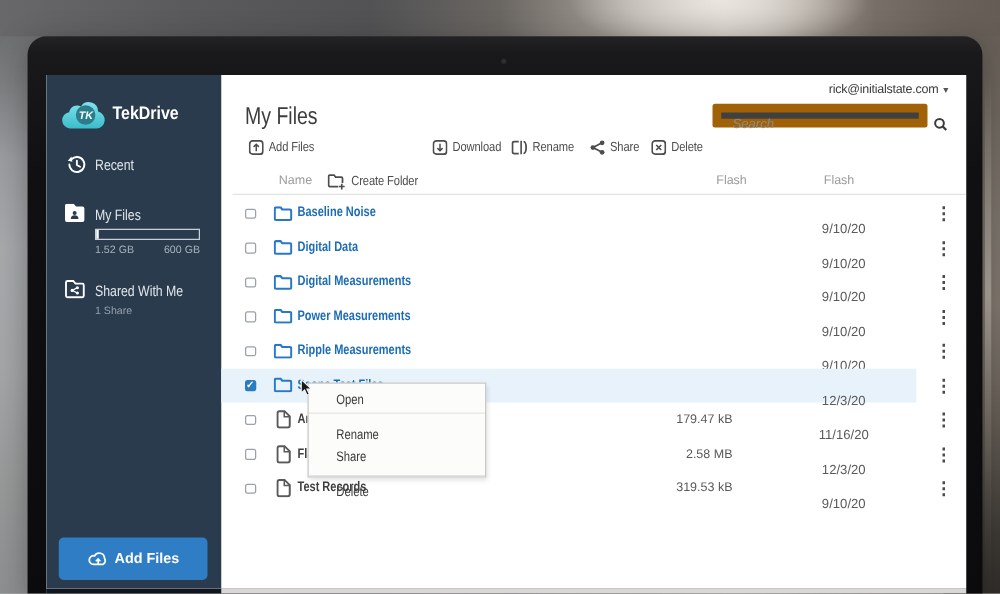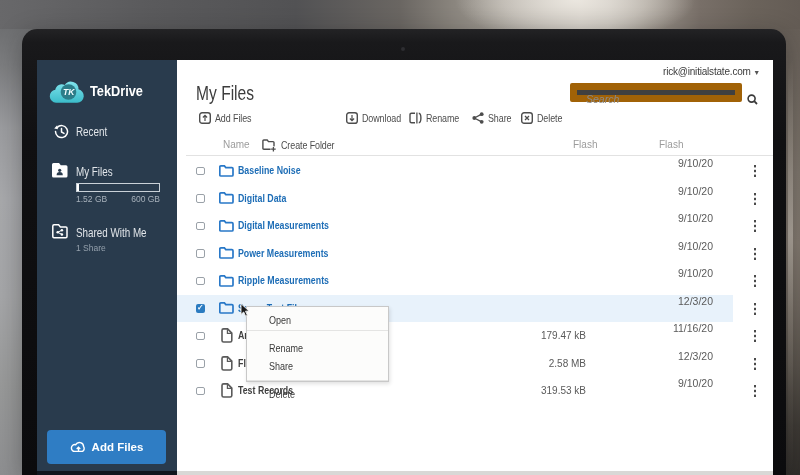--- a/index.html
+++ b/index.html
@@ -45,21 +45,21 @@
   .tool span { margin-left:4px; transform:scaleX(0.85); transform-origin:0 50%; }
   .colhdr { position:absolute; top:79px; font-size:10px; color:#9c9c9c; }
   #hdrline { left:149px; top:94.5px; width:587px; height:1px; background:#e2e2e2; }
   .row { position:absolute; left:140px; width:556px; height:27.5px; }
   .cb { position:absolute; left:19px; top:9.5px; width:8.5px; height:8.5px; border:1.4px solid #9aa1a8; border-radius:2px; background:#fff; }
   .cbon { position:absolute; left:19px; top:9.5px; width:8.5px; height:8.5px; border-radius:2px; background:#2b7bc0; color:#fff; font-size:8px; line-height:8.5px; text-align:center; font-weight:bold; }
   .ficon { position:absolute; left:42px; top:7.5px; }
   .fname { position:absolute; left:61px; top:7px; font-size:11px; font-weight:bold; color:#1d6db6; transform:scaleX(0.8); transform-origin:0 50%; white-space:nowrap; }
   .dname { position:absolute; left:61px; top:7px; font-size:11px; font-weight:bold; color:#3f3f3f; transform:scaleX(0.8); transform-origin:0 50%; white-space:nowrap; }
   .fsize { position:absolute; right:147px; top:8px; font-size:10px; color:#5a5a5a; }
-  .fdate { position:absolute; left:460px; width:76px; top:0; font-size:10.5px; color:#5a5a5a; text-align:right; }
+  .fdate { position:absolute; left:460px; width:76px; top:20px; font-size:10.5px; color:#5a5a5a; text-align:center; }
   .kebab { position:absolute; left:576px; top:7px; width:4px; height:14px; color:#4a4a4a; }
   .hl { background:#e8f2fb; }
   
   #menu { left:209px; top:246px; width:143px; height:76px; background:#fcfcfb; border:1px solid #c8c8c8; box-shadow:1px 2px 4px rgba(0,0,0,0.12); }
   .mi { position:absolute; left:22px; font-size:11px; color:#3a3a3a; transform:scaleX(0.82); transform-origin:0 50%; }
   .mdiv { position:absolute; left:0; width:141px; height:1px; background:#e4e4e3; }
 </style>
 </head>
 <body>
 <div id="stage">

